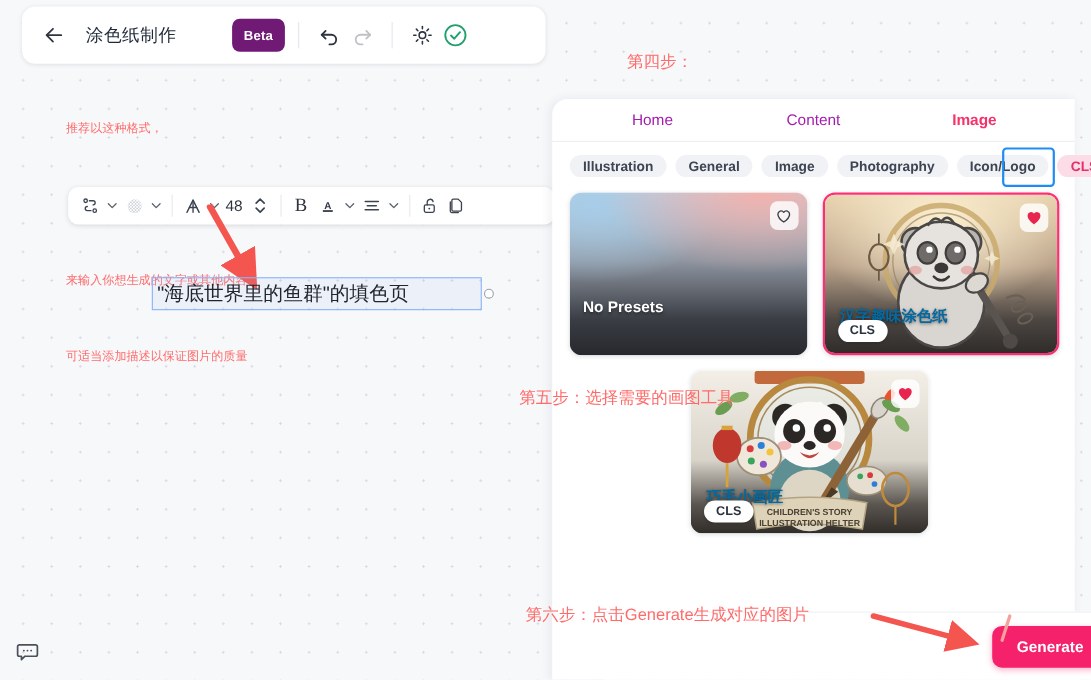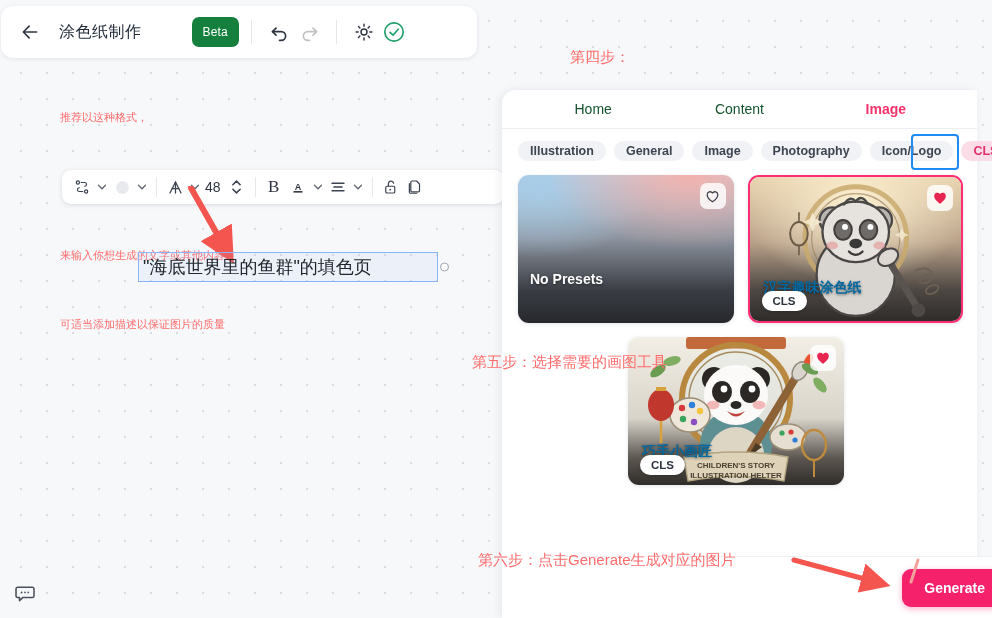--- a/index.html
+++ b/index.html
@@ -11,37 +11,37 @@
   body {
     position: relative;
     background-color: #f7f8fa;
     background-image: radial-gradient(circle, #d9dde3 1px, transparent 1px);
     background-size: 26px 26px;
     background-position: 8px 8px;
   }
 
   
   .topbar {
-    position: absolute; left: 1px; top: 6px;
+    position: absolute; left: 20px; top: 6px;
     width: 476px; height: 52px;
     background: #ffffff;
     border-radius: 12px;
     box-shadow: 0 1px 4px rgba(20,30,50,.10);
     display: flex; align-items: center;
     padding: 0 14px;
     gap: 0;
     text-align: center;
   }
   .tb-back { width: 30px; height: 30px; display:flex; align-items:center; justify-content:center;
              color:#2d3440; cursor:pointer; }
   .tb-title { font-size: 16px; color: #1f2937; margin-left: 14px; letter-spacing: .5px; }
   .tb-beta {
     margin-left: 50px;
-    background: #15803d; color: #fff;
-    font-size: 12px; font-weight: normal;
+    background: #701a75; color: #fff;
+    font-size: 12px; font-weight: bold;
     padding: 8px 11px; border-radius: 7px;
     letter-spacing: .2px;
   }
   .tb-sep { width:1px; height:24px; background:#e3e6eb; margin: 0 12px; }
   .tb-ico { width: 30px; height:30px; display:flex; align-items:center; justify-content:center; cursor:pointer; }
   .tb-ico.dim { opacity:.3; }
   .tb-check { color:#22a06b; }
 
   
   .ann { position: absolute; color: #ff6b6b; font-size: 11px; line-height: 23px; white-space: pre; }
@@ -94,21 +94,21 @@
     width: 475px; height: 528px;
     background: #ffffff;
     border-top-left-radius: 14px;
     box-shadow: -2px 0 10px rgba(20,30,50,.07);
   }
   .tabs {
     height: 39px; display:flex; align-items:center;
     border-bottom: 1px solid #eceef1;
     padding: 0 18px;
   }
-  .tab { flex: 1; text-align:center; font-size: 14px; color:#14532d; cursor:pointer; position:relative; }
+  .tab { flex: 1; text-align:center; font-size: 14px; color:#a21caf; cursor:pointer; position:relative; }
   .tab.active { color:#f5336a; font-weight: bold; }
   .tab-outline {
     position:absolute; left: 347px; top: 92px;
     width: 66px; height: 36px; border: 2px solid #1f8bf5; border-radius: 4px;
     pointer-events:none;
   }
 
   .chips { display:flex; align-items:center; gap: 8px; padding: 12px 14px 10px 16px; }
   .chip {
     background:#f0f2f6; color:#3d4552; font-size: 12.5px; font-weight:bold;

